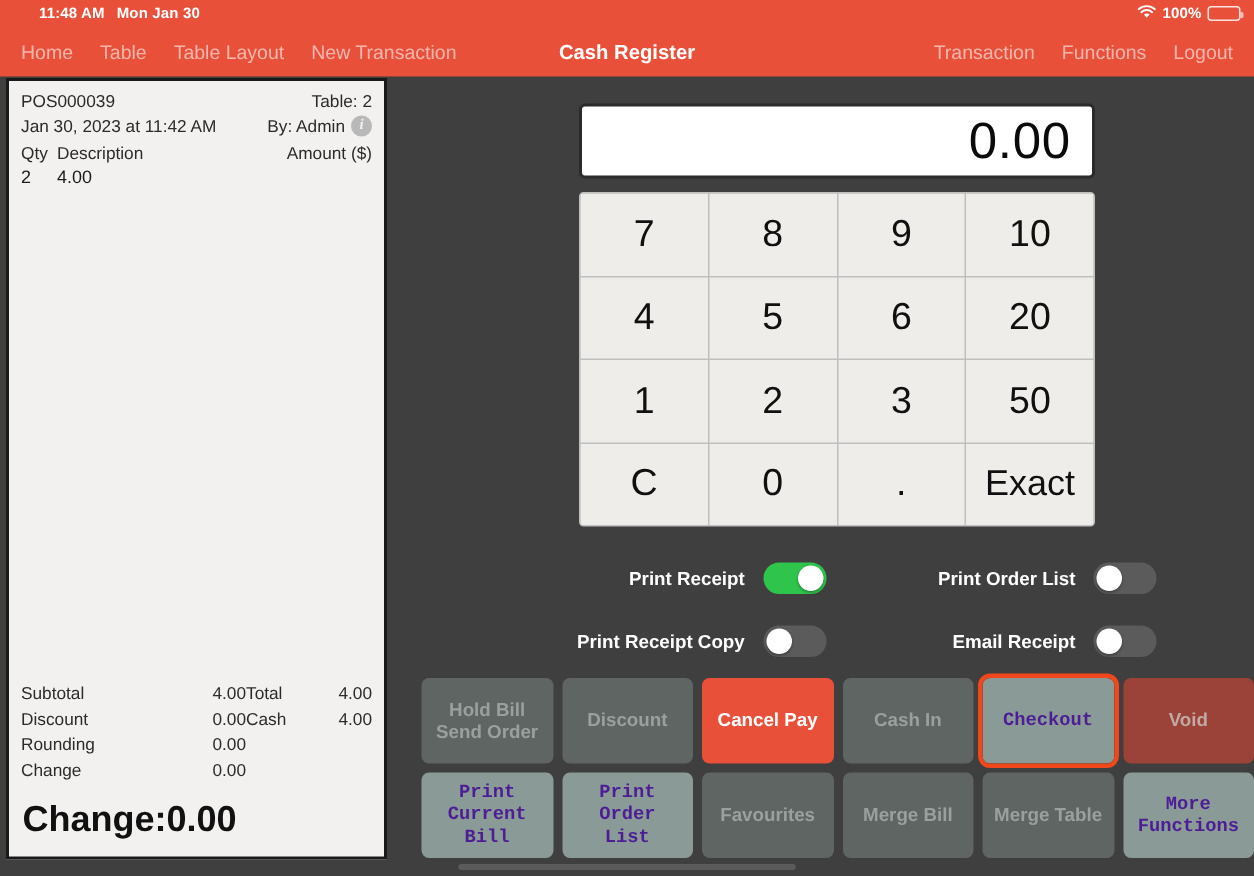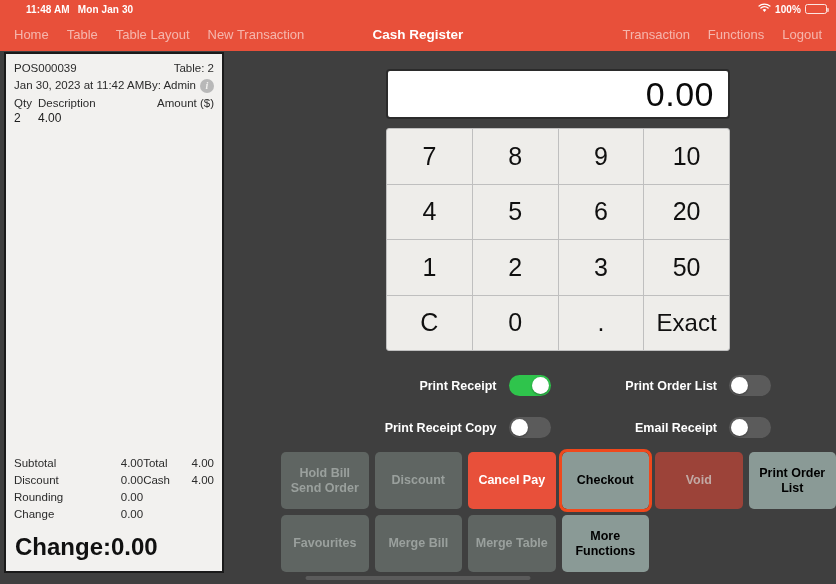--- a/index.html
+++ b/index.html
@@ -103,42 +103,41 @@
     font-size: 13.5px;
     font-weight: bold;
     pointer-events: none;
   }
 
   
   .receipt {
     position: absolute;
     left: 4px;
     top: 52px;
-    width: 220px;
+    width: 254px;
     height: 521px;
     background: #f2f1ef;
     border: 2px solid #1a1a1a;
     display: flex;
     flex-direction: column;
     overflow: hidden;
   }
   .rc-head {
     padding: 6px 8px 0 8px;
     color: #2b2b2b;
     font-size: 11.5px;
   }
   .rc-row {
     display: flex;
     align-items: center;
     justify-content: space-between;
     line-height: 17px;
   }
   .rc-by {
     display: flex;
-    align-items: center;
     gap: 4px;
   }
   .info-icon {
     display: inline-flex;
     align-items: center;
     justify-content: center;
     width: 14px; height: 14px;
     border-radius: 50%;
     background: #b8b8b8;
     color: #f2f1ef;
@@ -322,21 +321,21 @@
     font-size: 12.5px;
     font-weight: bold;
     line-height: 15px;
     padding: 3px;
     cursor: pointer;
     user-select: none;
     border: none;
     font-family: "Liberation Sans", sans-serif;
   }
   
-  .abtn.enabled  { background: #8a9a96; color: #000000; }
+  .abtn.enabled  { background: #8a9a96; color: #4c1d95; font-family: Liberation Mono, monospace; }
   .abtn.disabled { background: #5f6562; color: #9aa09d; }
   .abtn.danger   { background: #e8503a; color: #ffffff; }
   .abtn.danger-dim { background: #9c4339; color: #c2a9a4; }
   .abtn.focused {
     outline: 3px solid #f0481c;
     outline-offset: 0px;
     box-shadow: 0 0 0 1px #1d1d1d;
   }
 
   
@@ -499,22 +498,24 @@
           <span class="switch">
             <span class="knob"></span>
           </span>
         </div>
       </div>
 
     <div class="actions" id="actions">
         <div class="abtn disabled">Hold Bill<br>Send Order</div>
         <div class="abtn disabled">Discount</div>
         <div class="abtn danger">Cancel Pay</div>
+        <div class="abtn disabled">Cash In</div>
         <div class="abtn enabled focused">Checkout</div>
         <div class="abtn danger-dim">Void</div>
+        <div class="abtn enabled">Print<br>Current Bill</div>
         <div class="abtn enabled">Print Order<br>List</div>
         <div class="abtn disabled">Favourites</div>
         <div class="abtn disabled">Merge Bill</div>
         <div class="abtn disabled">Merge Table</div>
         <div class="abtn enabled">More<br>Functions</div>
       </div>
   </div>
 
   <div class="home-indicator"></div>
 </div>

